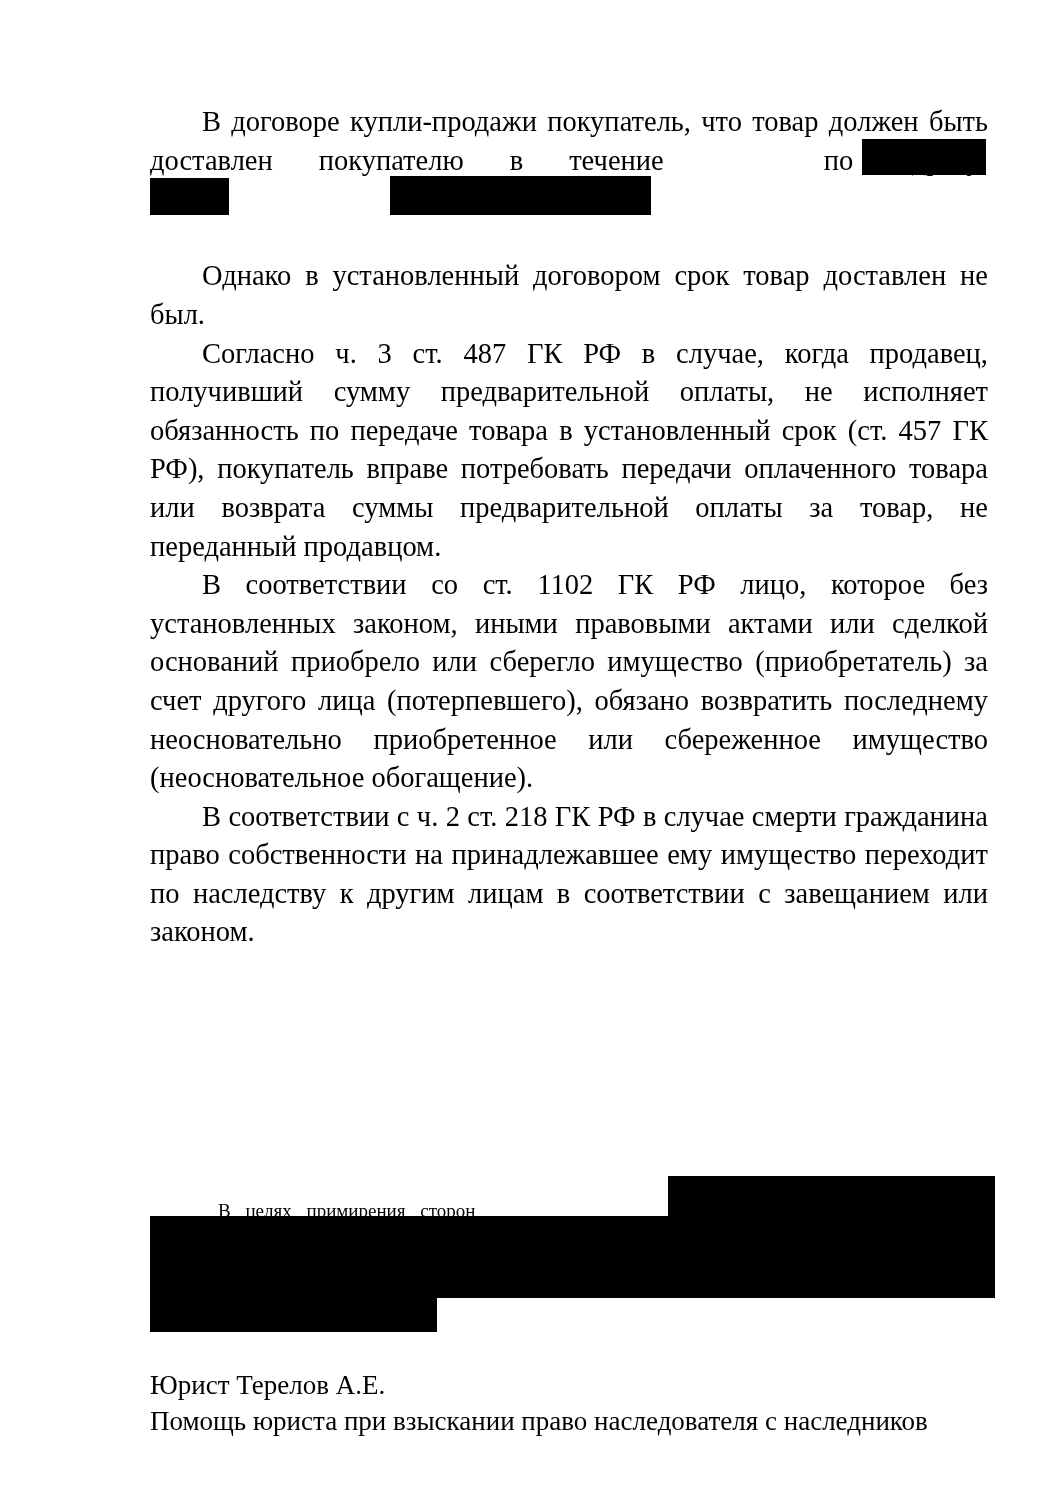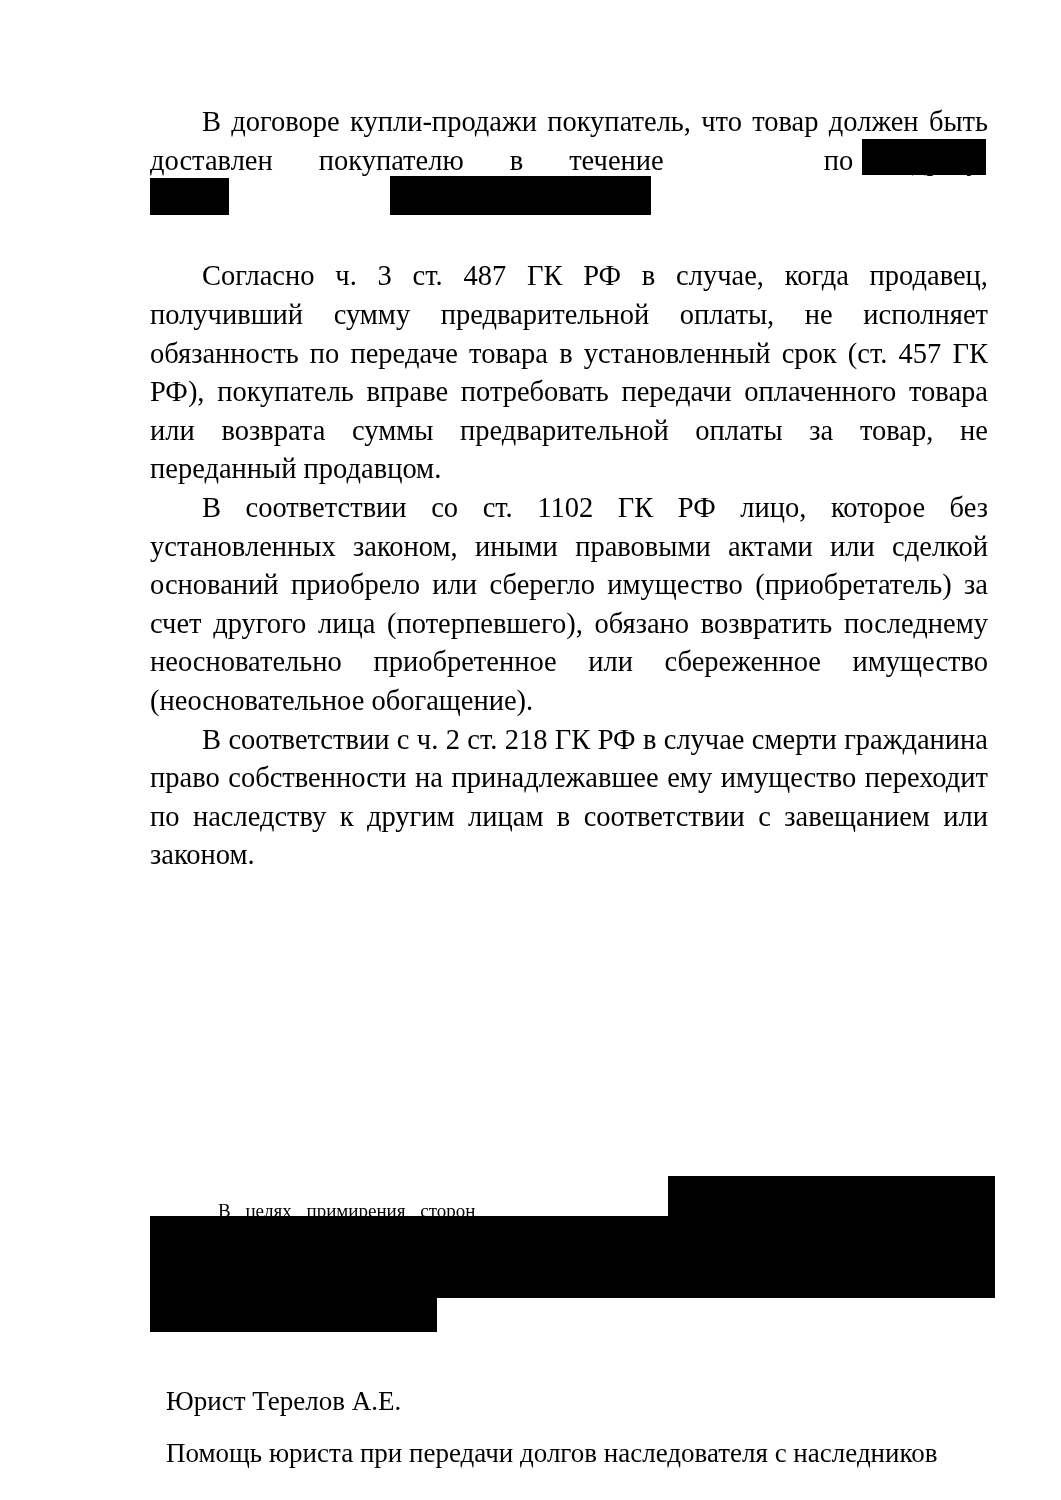--- a/index.html
+++ b/index.html
@@ -70,36 +70,37 @@
 
   
   .footer {
     position: absolute;
     left: 150px;
     top: 1367px;
     width: 860px;
   }
 
   .footer-line {
-    margin: 16px;
+    margin: 0;
     font-size: 27px;
     line-height: 36px;
     text-align: left;
     white-space: nowrap;
   }
 </style>
 </head>
 <body>
 
 <div id="page">
 
   <div class="body-col">
 
     <p class="para"><span>В договоре купли-продажи покупатель, что товар должен быть доставлен покупателю в течение</span><span style="display:inline-block;width:160px"></span><span>по адресу:</span><span style="display:inline-block;width:300px"></span></p>
 
+    <p class="para nostretch"><span>Однако в установленный договором срок товар доставлен не был.</span></p>
 
     <p class="para nostretch"><span>Согласно ч. 3 ст. 487 ГК РФ в случае, когда продавец, получивший сумму предварительной оплаты, не исполняет обязанность по передаче товара в установленный срок (ст. 457 ГК РФ), покупатель вправе потребовать передачи оплаченного товара или возврата суммы предварительной оплаты за товар, не переданный продавцом.</span></p>
 
     <p class="para nostretch"><span>В соответствии со ст. 1102 ГК РФ лицо, которое без установленных законом, иными правовыми актами или сделкой оснований приобрело или сберегло имущество (приобретатель) за счет другого лица (потерпевшего), обязано возвратить последнему неосновательно приобретенное или сбереженное имущество (неосновательное обогащение).</span></p>
 
     <p class="para nostretch"><span>В соответствии с ч. 2 ст. 218 ГК РФ в случае смерти гражданина право собственности на принадлежавшее ему имущество переходит по наследству к другим лицам в соответствии с завещанием или законом.</span></p>
 
   </div>
 
   <div class="closing-col">
@@ -115,16 +116,16 @@
   <div class="redact" style="left:668px; top:1176px; width:327px; height:40px;"></div>
 
   <div class="redact" style="left:150px; top:1216px; width:845px; height:42px;"></div>
 
   <div class="redact" style="left:150px; top:1258px; width:845px; height:40px;"></div>
 
   <div class="redact" style="left:150px; top:1294px; width:287px; height:38px;"></div>
 
   <div class="footer">
     <p class="footer-line">Юрист Терелов А.Е.</p>
-    <p class="footer-line">Помощь юриста при передачи долгов наследователя с наследников</p>
+    <p class="footer-line">Помощь юриста при взыскании право наследователя с наследников</p>
   </div>
 
 </div>
 
 </body></html>

